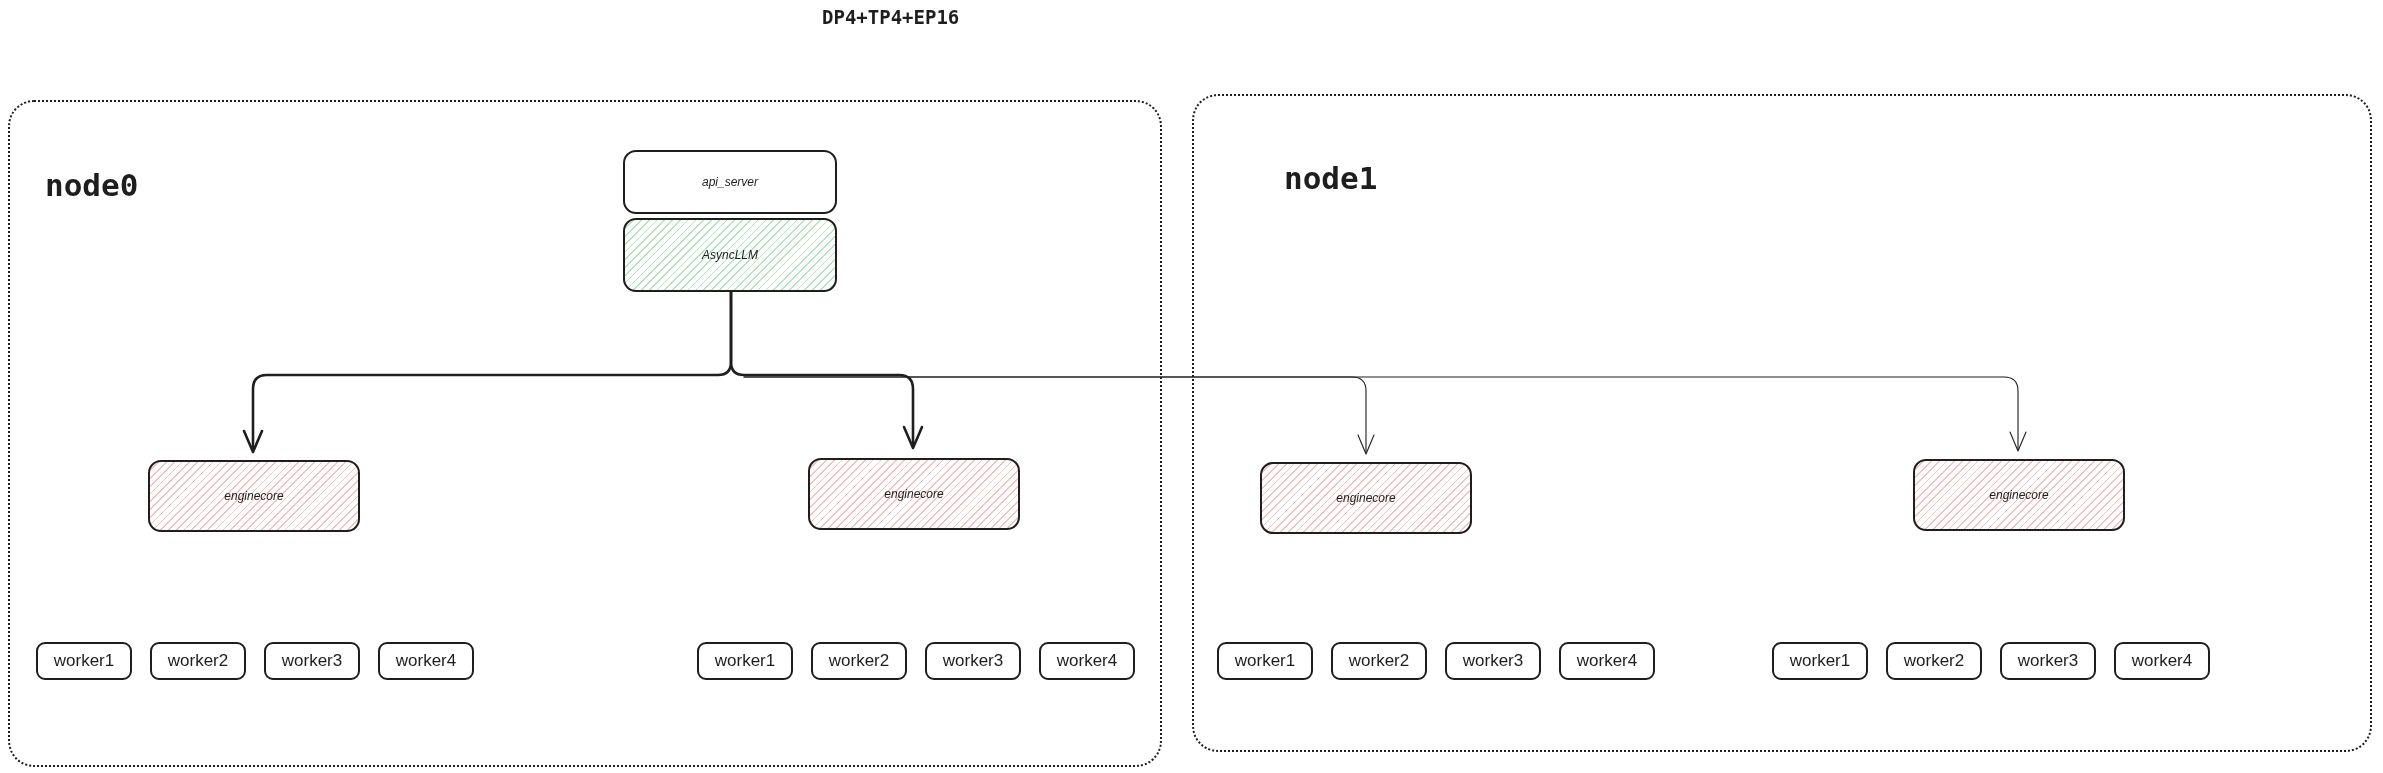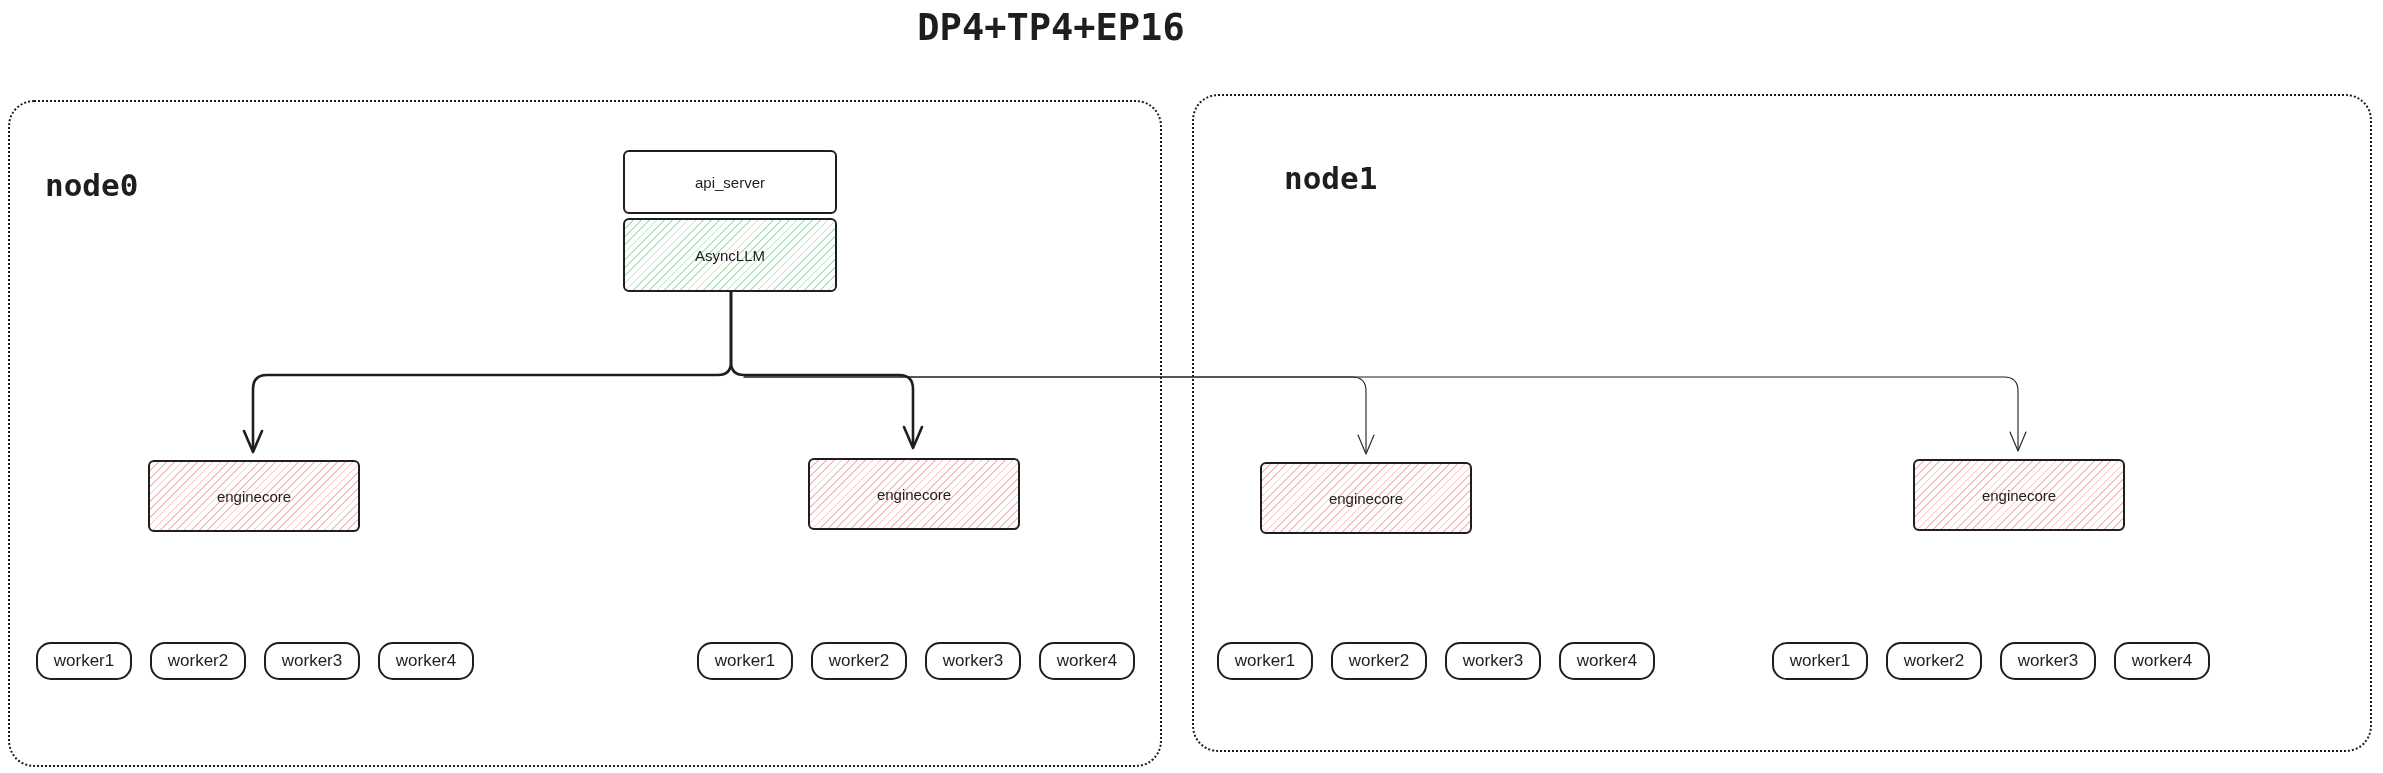--- a/index.html
+++ b/index.html
@@ -7,48 +7,48 @@
     position: relative;
     width: 2383px;
     height: 773px;
     background: #ffffff;
     font-family: "Liberation Sans", sans-serif;
     color: var(--stroke, #1e1e1e);
     overflow: hidden;
   }
   .title {
     position: absolute;
-    left: 861px; top: 6px; width: 380px;
-    text-align: center;
+    left: 822px; top: 6px; width: 380px;
     font-family: "DejaVu Sans Mono", monospace;
-    font-size: 37px; font-weight: 600;
+    font-size: 19px; font-weight: 600;
     color: var(--stroke, #1e1e1e);
   }
   .node-frame {
     position: absolute;
     border: 2.5px dotted var(--stroke, #1e1e1e);
     border-radius: 26px;
     background: transparent;
   }
   .node-label {
     position: absolute;
     font-family: "DejaVu Sans Mono", monospace;
     font-size: 31px; font-weight: 700;
     color: var(--stroke, #1e1e1e);
     margin-top: 24px;
   }
   .box {
     position: absolute;
     display: flex; align-items: center; justify-content: center;
     border: 2px solid var(--stroke, #1e1e1e);
-    border-radius: 6px;
+    border-radius: 13px;
     background: #ffffff;
-    font-size: 15px;
+    font-size: 12px;
     color: var(--stroke, #1e1e1e);
     box-sizing: border-box;
+    font-style: italic;
   }
   .hatch-green {
     background-color: #ffffff;
     background-image: repeating-linear-gradient(135deg,
       rgba(64,192,87,0.40) 0px, rgba(64,192,87,0.40) 1.2px,
       transparent 1.2px, transparent 5.5px);
   }
   .hatch-red {
     background-color: #ffffff;
     background-image: repeating-linear-gradient(135deg,
@@ -57,21 +57,21 @@
   }
   .worker-group {
     position: absolute;
     display: flex;
     gap: 18px;
   }
   .worker {
     display: flex; align-items: center; justify-content: center;
     width: 96px; height: 38px;
     border: 2px solid var(--stroke, #1e1e1e);
-    border-radius: 15px;
+    border-radius: 9px;
     background: #ffffff;
     font-size: 17px;
     color: var(--stroke, #1e1e1e);
     box-sizing: border-box;
   }
   .connector-layer {
     position: absolute;
     left: 0; top: 0;
     pointer-events: none;
   }

